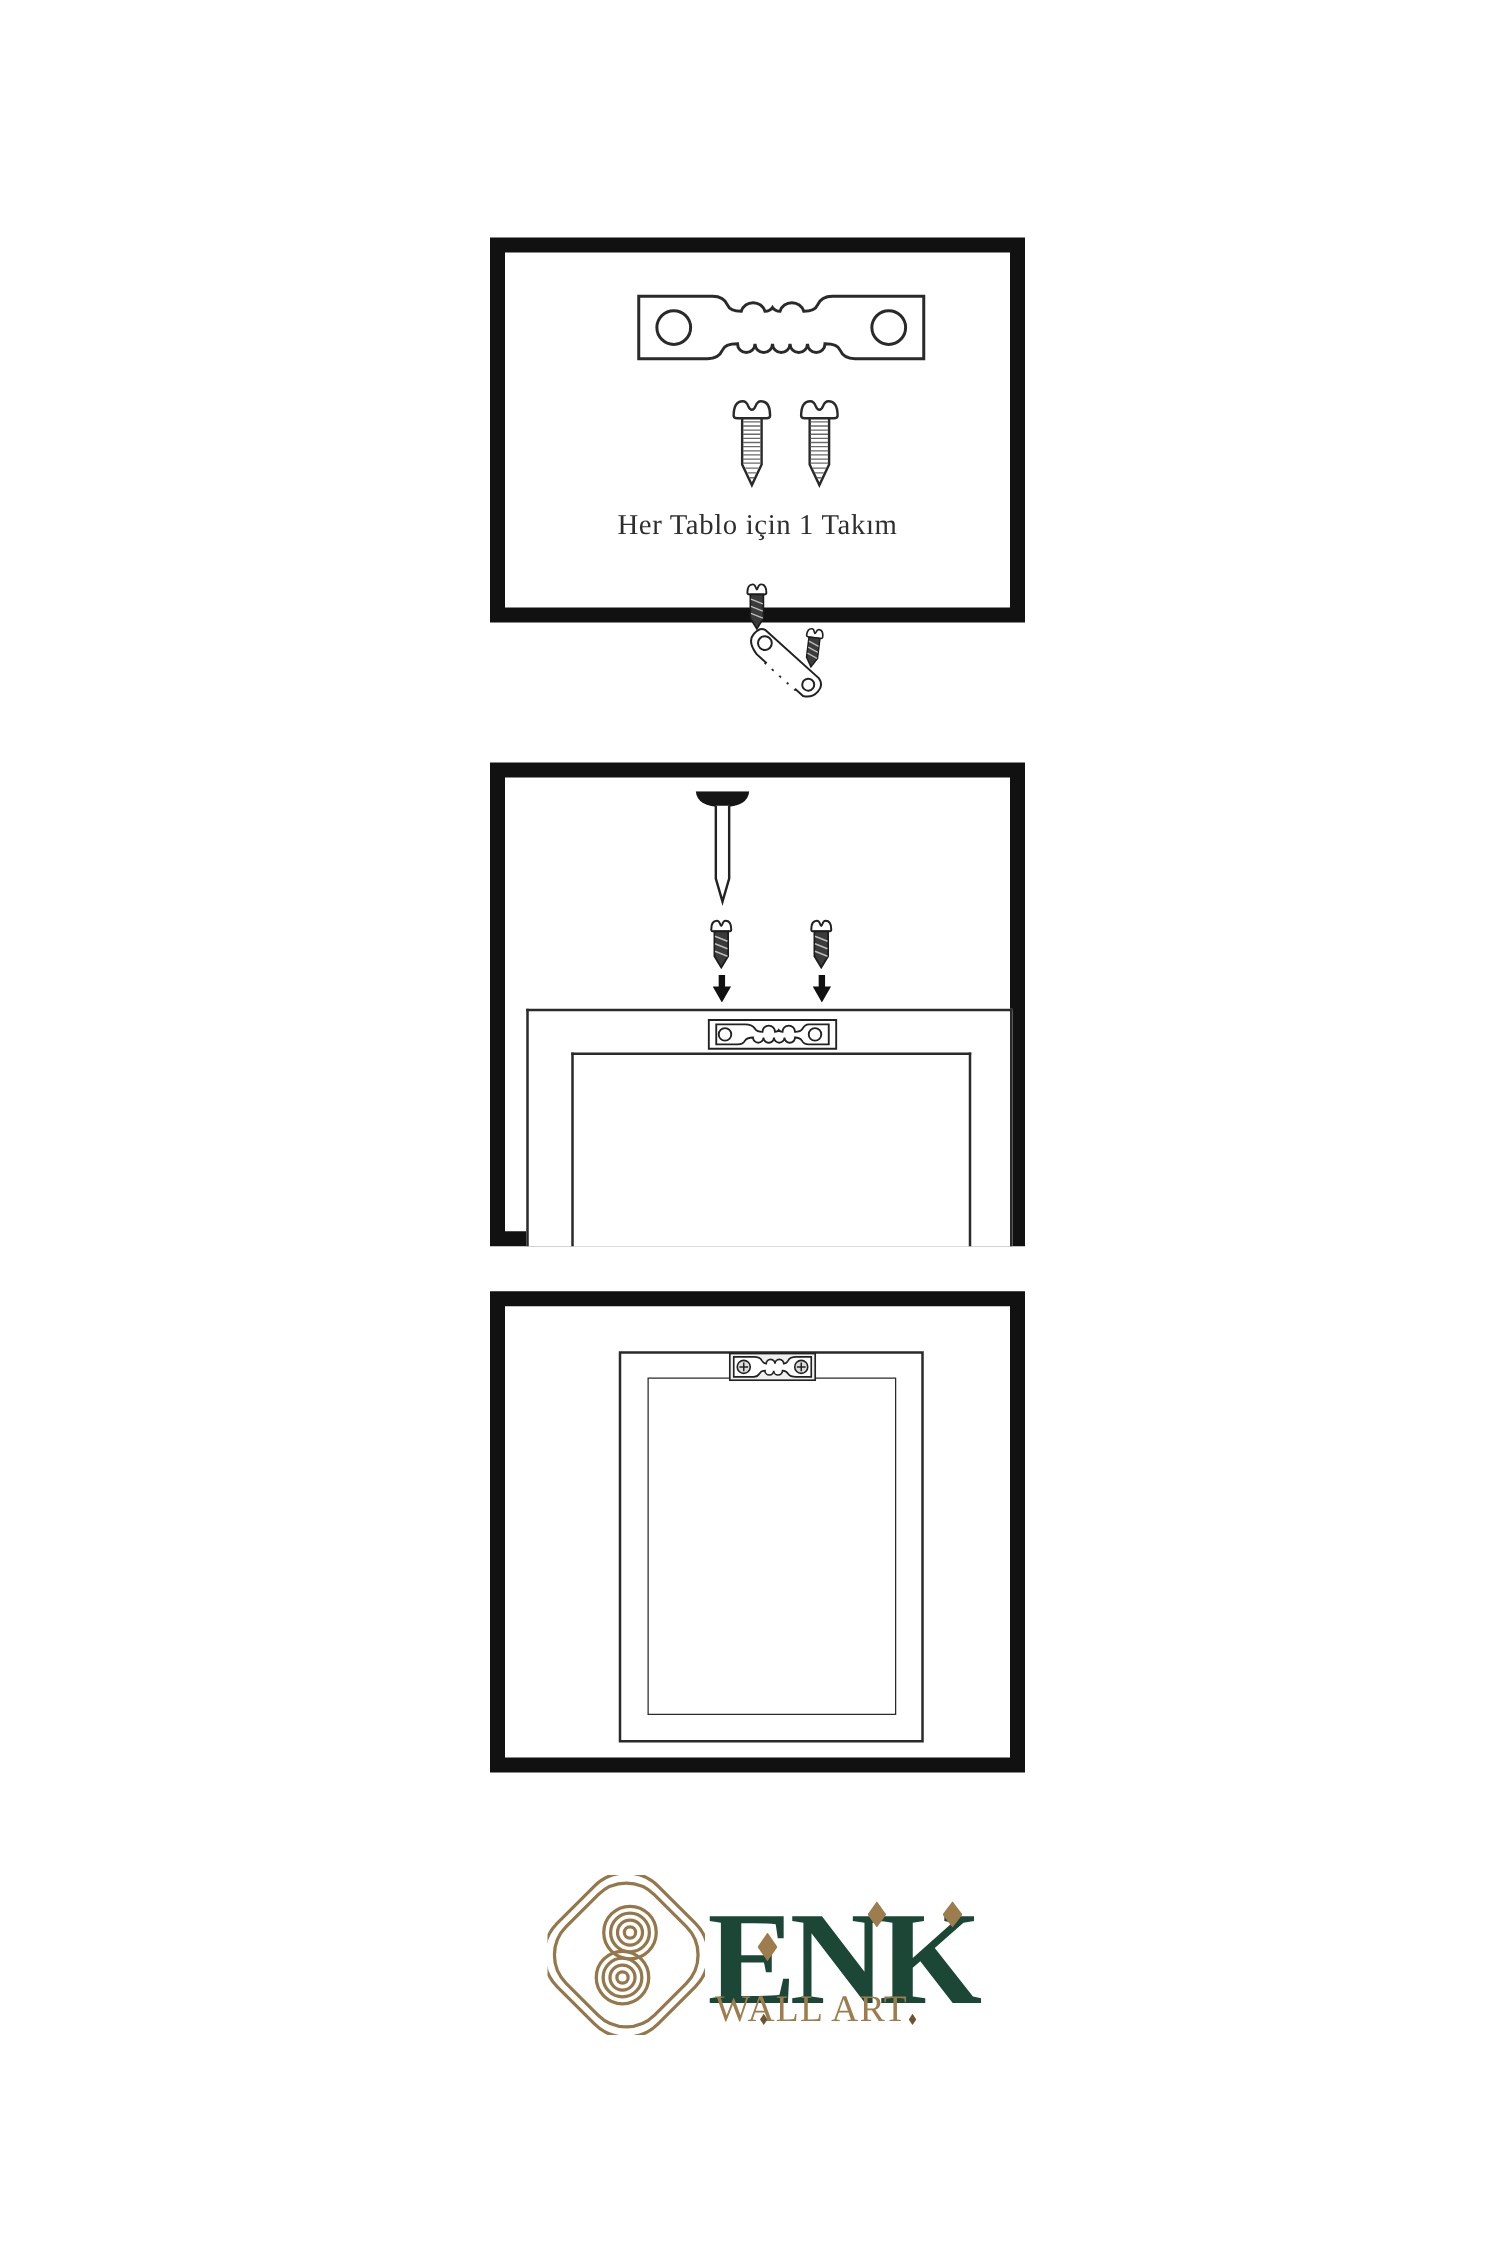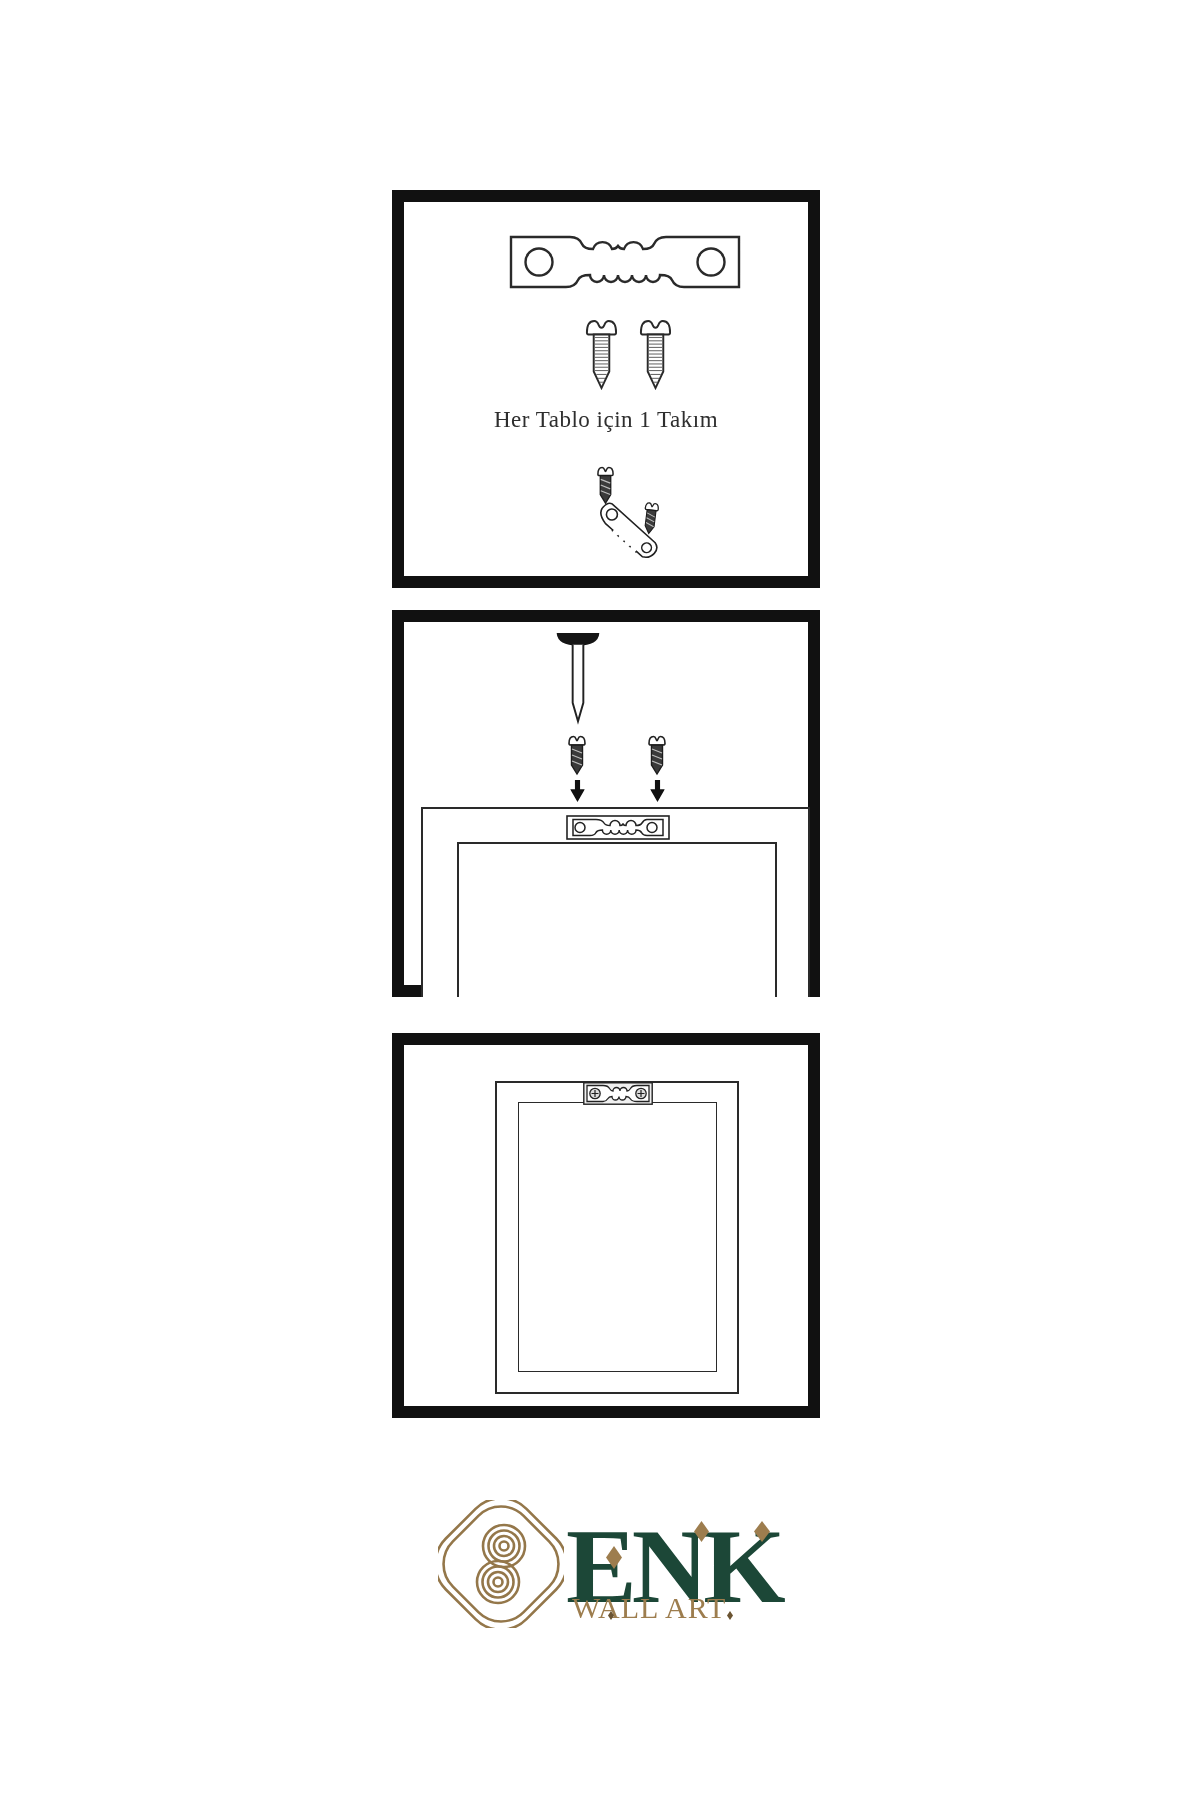--- a/index.html
+++ b/index.html
@@ -1,19 +1,19 @@
 <!DOCTYPE html>
 <html style="--page-bg: #ffffff; --border: #111111; --green: #1c4737; --gold: #9d7d4e;"><head>
 <meta charset="utf-8">
 <style>
   html,body{margin:0;padding:0;background:#fff;}
   .page{position:relative;width:1200px;height:1800px;background:var(--page-bg,#fff);overflow:hidden;
         font-family:"Liberation Serif", serif;}
   .panel{position:absolute;left:392px;width:428px;border:12px solid var(--border,#111);background:#fff;box-sizing:border-box;}
-  .panel1{top:190px;height:398px;}
+  .panel1{top:190px;height:308px;}
   .panel2{top:610px;height:387px;}
   .panel3{top:1033px;height:385px;}
   .abs{position:absolute;}
   .caption{position:absolute;left:0;top:205px;width:100%;text-align:center;
            font-size:23px;letter-spacing:0.5px;color:#2e2e2e;font-weight:400;}
   
   .rect-open{position:absolute;border:2px solid #2a2a2a;border-bottom:none;background:#fff;box-sizing:border-box;}
   .rect-closed{position:absolute;border:2px solid #2a2a2a;background:#fff;box-sizing:border-box;}
   
   .brand-name{position:absolute;left:566px;top:1494px;font-size:106px;line-height:1;

